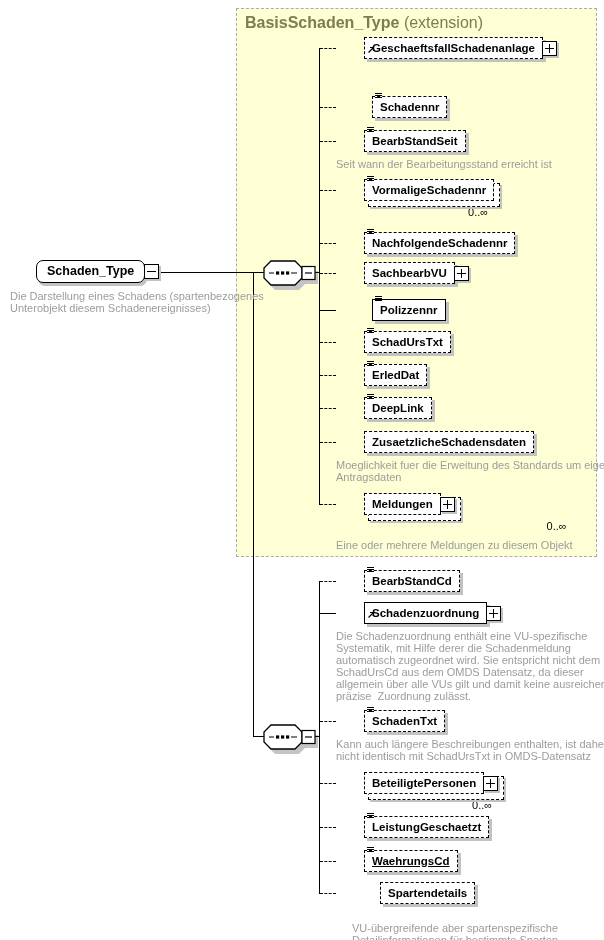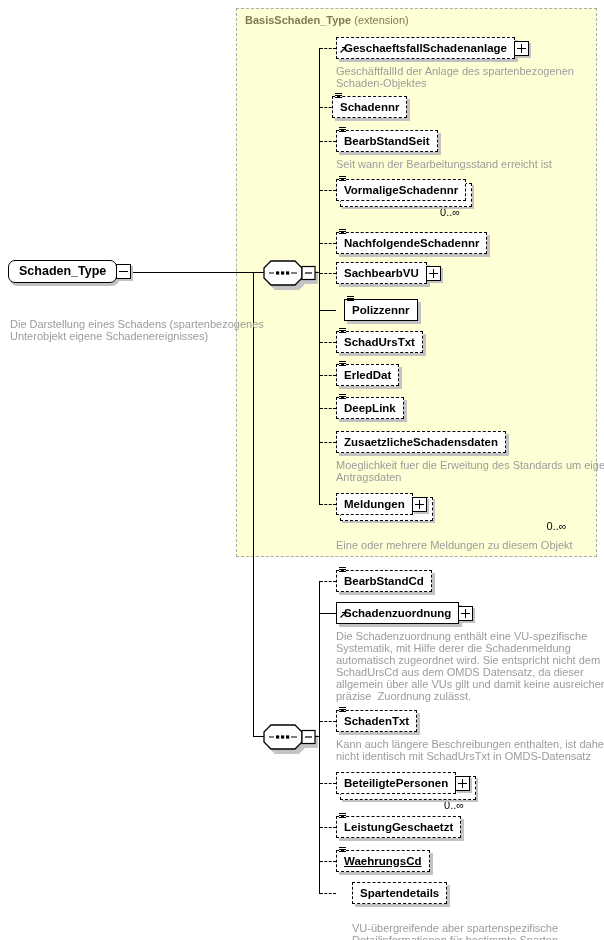--- a/index.html
+++ b/index.html
@@ -2,28 +2,28 @@
 <html><head>
 <meta charset="utf-8">
 <style>
   html,body{margin:0;padding:0;background:#fff;}
   #canvas{
     position:relative;width:604px;height:940px;background:#ffffff;
     font-family:"Liberation Sans","DejaVu Sans",sans-serif;overflow:hidden;
     --shadow:#c2c2c2;--desc:#9c9c9c;
   }
   .ext-box{position:absolute;border:1px dashed #ababab;background:#ffffd6;}
-  .ext-title{position:absolute;font-size:11px;color:#7d7d4e;white-space:nowrap;}
+  .ext-title{position:absolute;font-size:16px;color:#7d7d4e;white-space:nowrap;}
   .ext-title b{font-weight:bold;}
   .hline{position:absolute;height:1px;background:#000;}
   .vline{position:absolute;width:1px;background:#000;}
   .stub{position:absolute;height:0;border-top:1px dashed #000;}
   .stub.solid{border-top-style:solid;}
   .node{position:absolute;display:flex;flex-direction:column;align-items:flex-start;}
-  .row{display:flex;align-items:center;position:relative;}
+  .row{display:flex;align-items:center;position:relative;margin-left:28px;}
   .ebox{
     position:relative;z-index:1;border:1px dashed #000;background:#fff;
     padding:3px 7px;font-weight:bold;font-size:11.5px;white-space:nowrap;color:#000;
     box-shadow:3px 3px 0 var(--shadow);line-height:14px;
   }
   .required .ebox{border-style:solid;}
   .multiple .ebox{box-shadow:none;}
   .stack{
     position:absolute;z-index:0;left:4px;top:4px;width:100%;height:100%;
     border:1px dashed #000;background:#fff;box-shadow:2px 2px 0 var(--shadow);
@@ -77,25 +77,23 @@
       <div class="hline" style="left:315px;top:272px;width:5px;"></div>
       <div class="vline" style="left:319px;top:48px;height:457px;"></div>
       <div class="stub" style="left:320px;top:48px;width:16px;"></div>
       <div class="node" style="left:336px;top:37px;">
         <div class="row">
           <div class="ebox"><div class="refarrow"><svg width="9" height="9" xmlns="http://www.w3.org/2000/svg">
                 <path d="M1.5,7.5 L6.5,2.5 M3,2.5 L6.5,2.5 L6.5,6" fill="none" stroke="#000" stroke-width="1.2"></path>
               </svg></div><span>GeschaeftsfallSchadenanlage</span></div>
           <div class="pm plus"></div>
         </div>
-        <div class="desc">GeschäftfallId der Anlage des spartenbezogenen
-Schaden-Objektes</div>
       </div>
       <div class="stub" style="left:320px;top:107px;width:16px;"></div>
-      <div class="node" style="left:332px;top:96px;align-items:center;">
+      <div class="node" style="left:344px;top:96px;align-items:center;">
         <div class="row">
           <div class="ebox"><div class="eq"></div><span>Schadennr</span></div>
         </div>
       </div>
       <div class="stub" style="left:320px;top:141px;width:16px;"></div>
       <div class="node" style="left:336px;top:130px;">
         <div class="row">
           <div class="ebox"><div class="eq"></div><span>BearbStandSeit</span></div>
         </div>
         <div class="desc">Seit wann der Bearbeitungsstand erreicht ist</div>
@@ -230,22 +228,22 @@
       <div class="stub" style="left:320px;top:893px;width:16px;"></div>
       <div class="node" style="left:352px;top:882px;gap:12px;">
         <div class="row">
           <div class="ebox"><span>Spartendetails</span></div>
         </div>
         <div class="desc">VU-übergreifende aber spartenspezifische
 Detailinformationen für bestimmte Sparten</div>
       </div>
     </div>
 
-  <div class="node" style="left:8px;top:260px;gap:28px;">
+  <div class="node" style="left:8px;top:260px;">
     <div class="row">
       <div class="root-box">Schaden_Type</div>
       <div class="pm" title=""></div>
     </div>
     <div class="desc" style="margin-top:7px;margin-left:2px;">Die Darstellung eines Schadens (spartenbezogenes
-Unterobjekt eigene Schadenereignisses)</div>
+Unterobjekt diesem Schadenereignisses)</div>
   </div>
 
 </div>
 
 </body></html>

